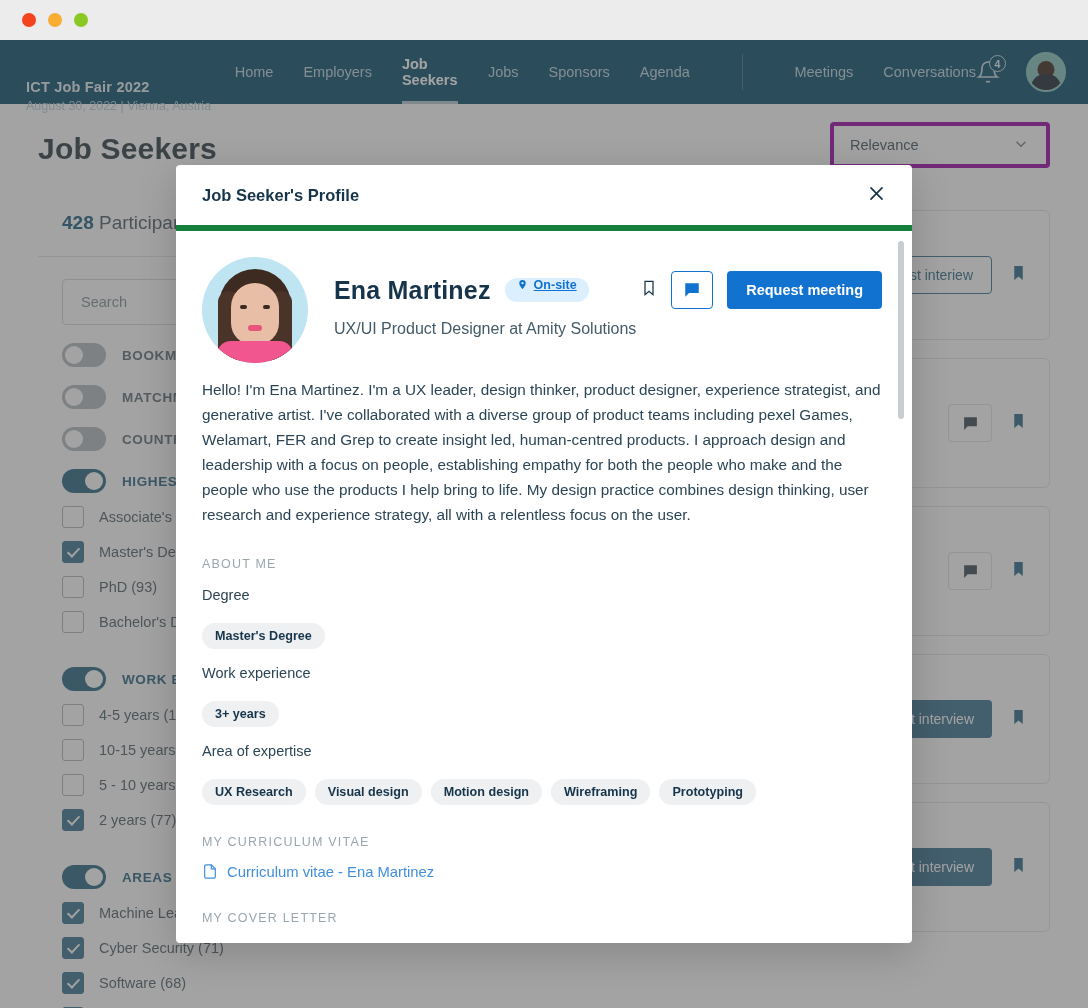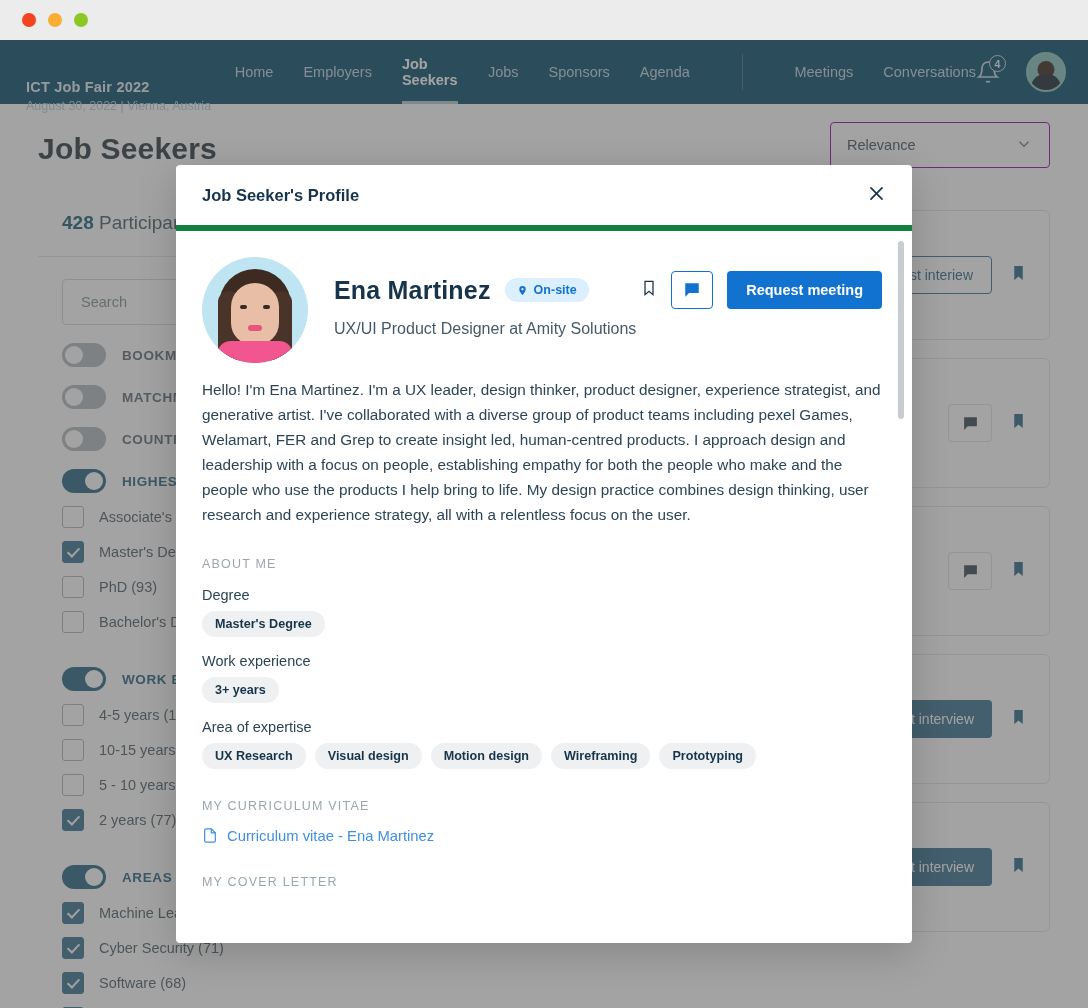--- a/index.html
+++ b/index.html
@@ -52,21 +52,21 @@
     width: 40px; height: 40px; border-radius: 50%; overflow: hidden; background: #8fc6c0;
     border: 2px solid #93cac4; position: relative;
   }
   .ua-head { position:absolute; left:50%; top:7px; transform:translateX(-50%); width:17px; height:17px; border-radius:50%; background:#4b3a2f; }
   .ua-body { position:absolute; left:50%; bottom:-2px; transform:translateX(-50%); width:30px; height:18px; border-radius:14px 14px 0 0; background:#2f3a42; }
 
   .pagetitle { font-size: 30px; font-weight: bold; color: #3d4a52; padding: 28px 0 0 38px; letter-spacing:.2px; }
 
   .sortbox {
     position: absolute; right: 38px; top: 82px; width: 220px; height: 46px;
-    border: 1px solid #a21caf; border-radius: 4px; display: flex; align-items: center;
+    border: 4px solid #a21caf; border-radius: 4px; display: flex; align-items: center;
     padding: 0 16px; color: #55646d; font-size: 14.5px; background: transparent;
   }
   .sortbox .chev { margin-left: auto; color: #7d8b94; }
 
   .content { position: absolute; top: 150px; left: 0; width: 1088px; height: 818px; display: flex; }
 
   
   .sidebar { width: 360px; padding-left: 38px; }
   .partline { font-size: 19px; padding: 22px 0 22px 24px; }
   .partline .num { color: #2f6c88; font-weight: bold; }
@@ -140,34 +140,34 @@
   .ph-hairR { position:absolute; right:16px; top:34px; width:22px; height:72px; border-radius:12px; background:#4a3329; }
   .ph-face { position:absolute; left:50%; top:26px; transform:translateX(-50%); width:48px; height:62px; border-radius:24px 24px 22px 22px; background:#e8bfa6; }
   .ph-eyeL { position:absolute; left:38px; top:48px; width:7px; height:4px; border-radius:3px; background:#3a2a22; }
   .ph-eyeR { position:absolute; right:38px; top:48px; width:7px; height:4px; border-radius:3px; background:#3a2a22; }
   .ph-lip { position:absolute; left:50%; top:68px; transform:translateX(-50%); width:14px; height:6px; border-radius:4px; background:#e7557e; }
   .ph-shirt { position:absolute; left:50%; bottom:0; transform:translateX(-50%); width:76px; height:22px; border-radius:14px 14px 0 0; background:#f2568f; }
 
   .namerow { display: flex; align-items: center; gap: 14px; padding-top: 14px; }
   .name { font-size: 25px; font-weight: bold; color: #16344a; letter-spacing: .2px; }
   .pill-onsite {
-    background: #dcefff; color: #1272d0; border-radius: 12px; height: 24px; display:flex; align-items:center;
-    gap: 6px; padding: 0 12px; font-size: 12.5px; font-weight: bold;
+    background: #dcefff; color: #1272d0; border-radius: 12px; height: 24px; display:flex; 
+    gap: 6px; padding: 0 12px; font-size: 12.5px; font-weight: bold; text-decoration: underline;
   }
   .pin { width: 11px; height: 13px; color:#1272d0; }
   .acts { margin-left: auto; display: flex; align-items: center; gap: 14px; }
   .act-bmk { color: #16344a; }
   .act-chat { width: 42px; height: 38px; border: 1.5px solid #1272d0; border-radius: 4px; display:flex; align-items:center; justify-content:center; color:#1272d0;}
   .act-req { background: #1272d0; color: #fff; height: 38px; border-radius: 4px; display:flex; align-items:center; padding: 12px 19px; font-size: 14.5px; font-weight: bold; }
   .role { font-size: 16px; color: #445a68; margin-top: 11px; }
 
   .sechead { font-size: 12.5px; letter-spacing: 1.2px; color: #9aa6ae; margin-top: 30px; }
   .bio { font-size: 15.3px; line-height: 25px; color: #2c4556; margin-top: 14px; }
   .sublabel { font-size: 14.5px; color: #2c4556; margin-top: 16px; }
-  .tags { display: flex; flex-wrap: wrap; gap: 9px; margin-top: 8px; }
+  .tags { display: flex; flex-wrap: wrap; gap: 9px; margin-top: 20px; }
   .tag { background: #eef0f1; color: #16344a; border-radius: 13px; height: 26px; display:flex; align-items:center; padding: 0 13px; font-size: 12.6px; font-weight: bold; }
   .doc { display: flex; align-items: center; gap: 9px; margin-top: 13px; color: #3f8fdd; font-size: 14.8px; }
   .docicon { width: 16px; height: 19px; color: #3f8fdd; flex: none; }
 </style>
 </head>
 <body>
 
 <div class="window">
 
   <div class="chrome">

